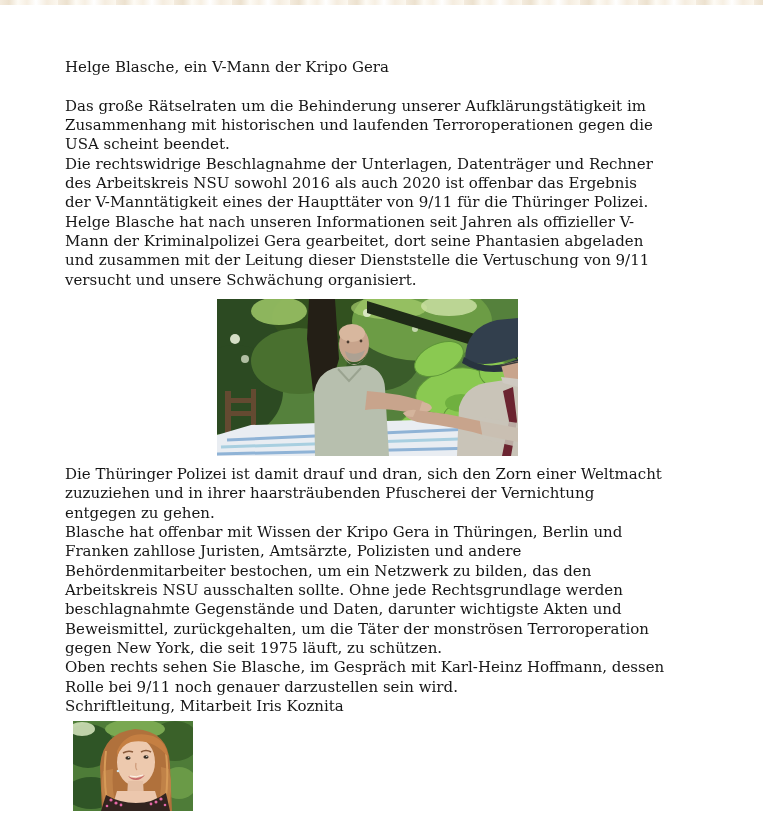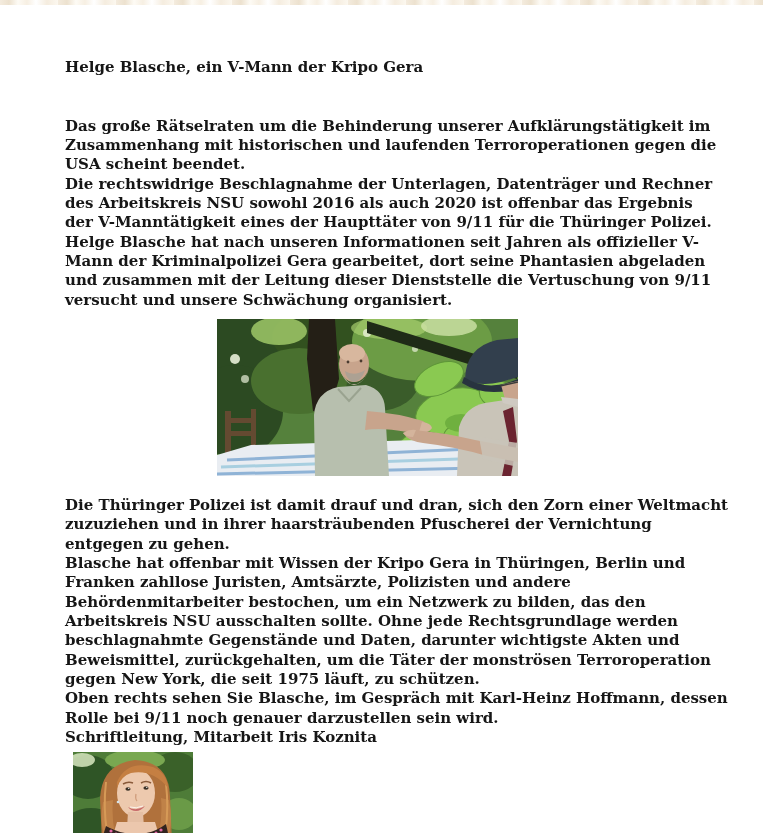--- a/index.html
+++ b/index.html
@@ -26,26 +26,26 @@
   }
   main.article {
     position: absolute;
     left: 65px;
     top: 58px;
     width: 698px;
   }
   .t-line, .t-block {
     font-size: 15px;
     line-height: 19.33px;
-    font-weight: bold;
+    font-weight: normal;
     margin: 0;
     padding: 0;
   }
   .blank-line { height: 19.33px; }
-  .t-block { white-space: pre-line; margin-top: 20px; }
+  .t-block { white-space: pre-line; }
   figure { margin: 0; padding: 0; }
   figure.photo-handshake {
     margin: 9px 0 9px 152px;
     width: 301px; height: 157px;
   }
   figure.photo-portrait {
     margin: 5px 0 0 8px;
     width: 120px; height: 90px;
   }
   figure svg { display: block; }

